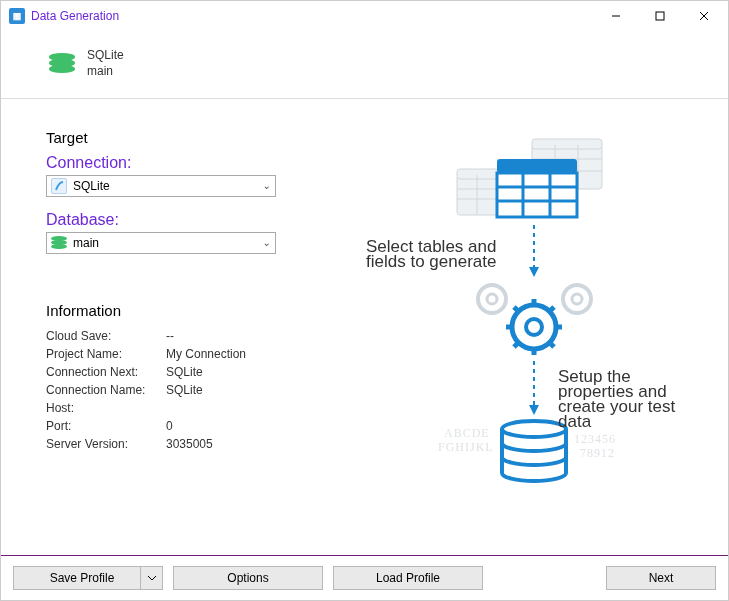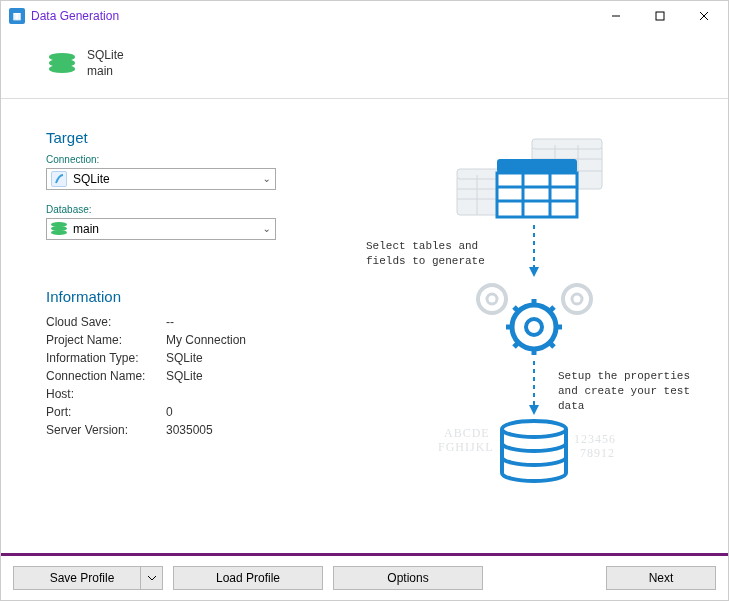--- a/index.html
+++ b/index.html
@@ -50,37 +50,37 @@
   .db-cyl-sm::before,.db-cyl-sm::after,.db-cyl-sm .mid{content:"";position:absolute;left:0;right:0;height:5px;border-radius:9px/3px;background:#3fbf6a;}
   .db-cyl-sm::before{top:0;} .db-cyl-sm .mid{top:4px;} .db-cyl-sm::after{top:8px;}
   .sqlite-icon-sm {width:16px;height:16px;display:inline-flex;align-items:center;justify-content:center;background:#e8f2ff;border:1px solid #b5d3f0;border-radius:2px;margin-right:6px;vertical-align:middle;}
   .sqlite-icon-sm svg{width:10px;height:10px;}
   .header-text div{font-size:12px;line-height:16px;color:#333;}
   .content {
     display:flex; padding: 30px 40px 10px 45px; height: 450px;
   }
   .left-col { width: 320px; }
   .right-col { flex:1; position:relative; display:flex; flex-direction:column; align-items:center; }
-  .section-title { color:#0369a1; font-size:15px; margin-bottom:8px; }
-  .label { color:#0f766e; font-size:10px; margin-bottom:3px; }
+  .section-title { color:#000000; font-size:15px; margin-bottom:8px; }
+  .label { color:#6d28d9; font-size:16px; margin-bottom:3px; }
   .combo {
     width: 230px; height:22px; border:1px solid #aaa; background:#fff;
     display:flex; align-items:center; padding:0 4px; margin-bottom:14px;
     position:relative;
   }
   .combo .chev {position:absolute;right:4px;top:4px;color:#555;font-size:10px;}
   .info-table { margin-top: 6px; }
   .info-table .row { display:flex; line-height:18px; font-size:12px; color:#333;}
   .info-table .key { width:120px; }
-  .caption { font-size:11px; color:#333; line-height:15px;font-family:Liberation Mono, monospace; }
+  .caption { font-size:17px; color:#333; line-height:15px; }
   .caption.left-cap {position:absolute;left:0;top:110px;width:140px;}
   .caption.right-cap {position:absolute;right:-10px;top:240px;width:140px;margin-left:33px;}
   .footer {
     position:absolute; left:0; right:0; bottom:0;
-    border-top:3px solid #701a75;
+    border-top:1px solid #701a75;
     padding:10px 12px; display:flex; gap:10px; background:#fff;
   }
   .btn {
     height:24px; padding:0 16px; min-width: 150px;
     background:#e9e9e9; border:1px solid #b8b8b8; color:#000;
     font-size:12px; display:flex; align-items:center; justify-content:center;
     position:relative;
   }
   .btn.small{min-width:110px;}
   .btn.split { padding-right:28px; }
@@ -155,21 +155,21 @@
     <div class="info-table" id="info-table">
         <div class="row">
           <div class="key">Cloud Save:</div>
           <div>--</div>
         </div>
         <div class="row">
           <div class="key">Project Name:</div>
           <div>My Connection</div>
         </div>
         <div class="row">
-          <div class="key">Information Type:</div>
+          <div class="key">Connection Next:</div>
           <div>SQLite</div>
         </div>
         <div class="row">
           <div class="key">Connection Name:</div>
           <div>SQLite</div>
         </div>
         <div class="row">
           <div class="key">Host:</div>
           <div></div>
         </div>
@@ -261,22 +261,22 @@
 <div class="footer">
   <div class="btn split">
     <span>Save Profile</span>
     <span class="arrow">
       <svg width="8" height="8">
           <path d="M0 2 L4 6 L8 2" fill="none" stroke="#000"></path>
         </svg>
     </span>
   </div>
   <div class="btn">
+    <span>Options</span>
+  </div>
+  <div class="btn">
     <span>Load Profile</span>
-  </div>
-  <div class="btn">
-    <span>Options</span>
   </div>
   <div class="spacer"></div>
   <div class="btn small">
     <span>Next</span>
   </div>
 </div>
 
 </body></html>

